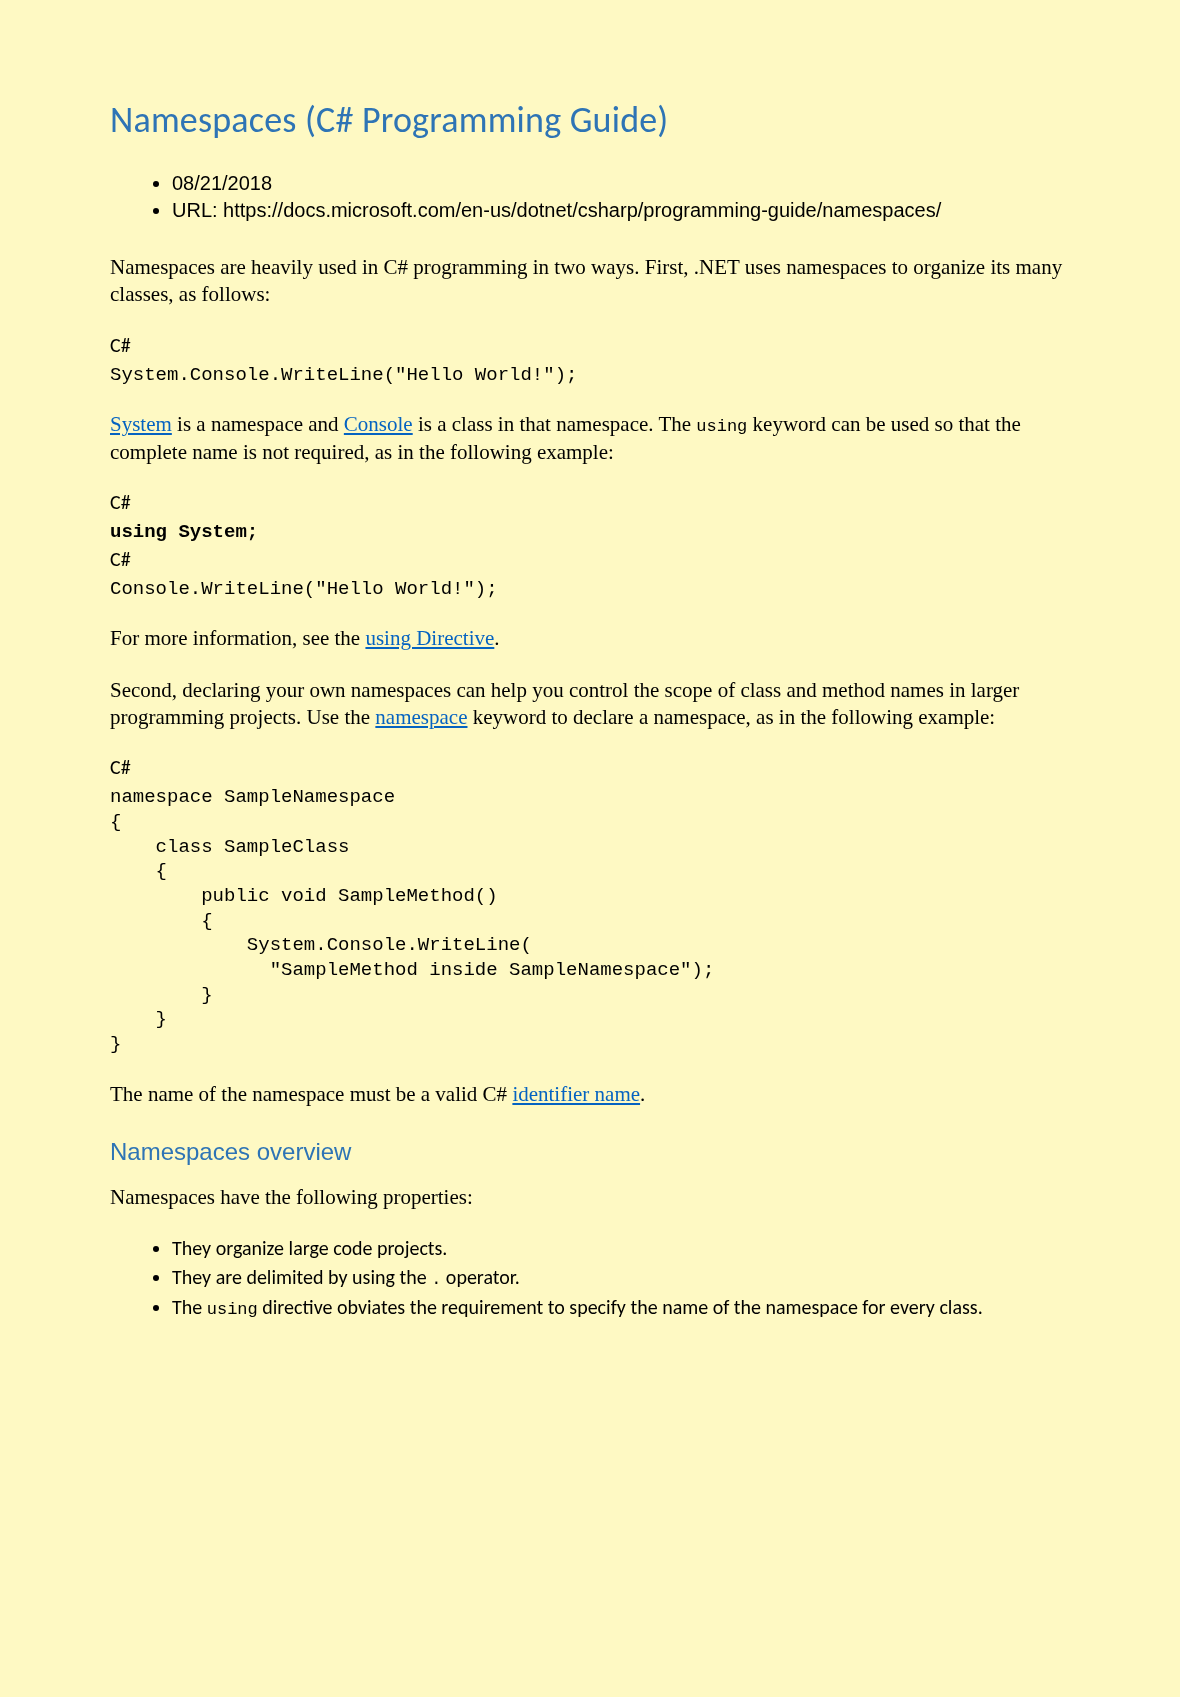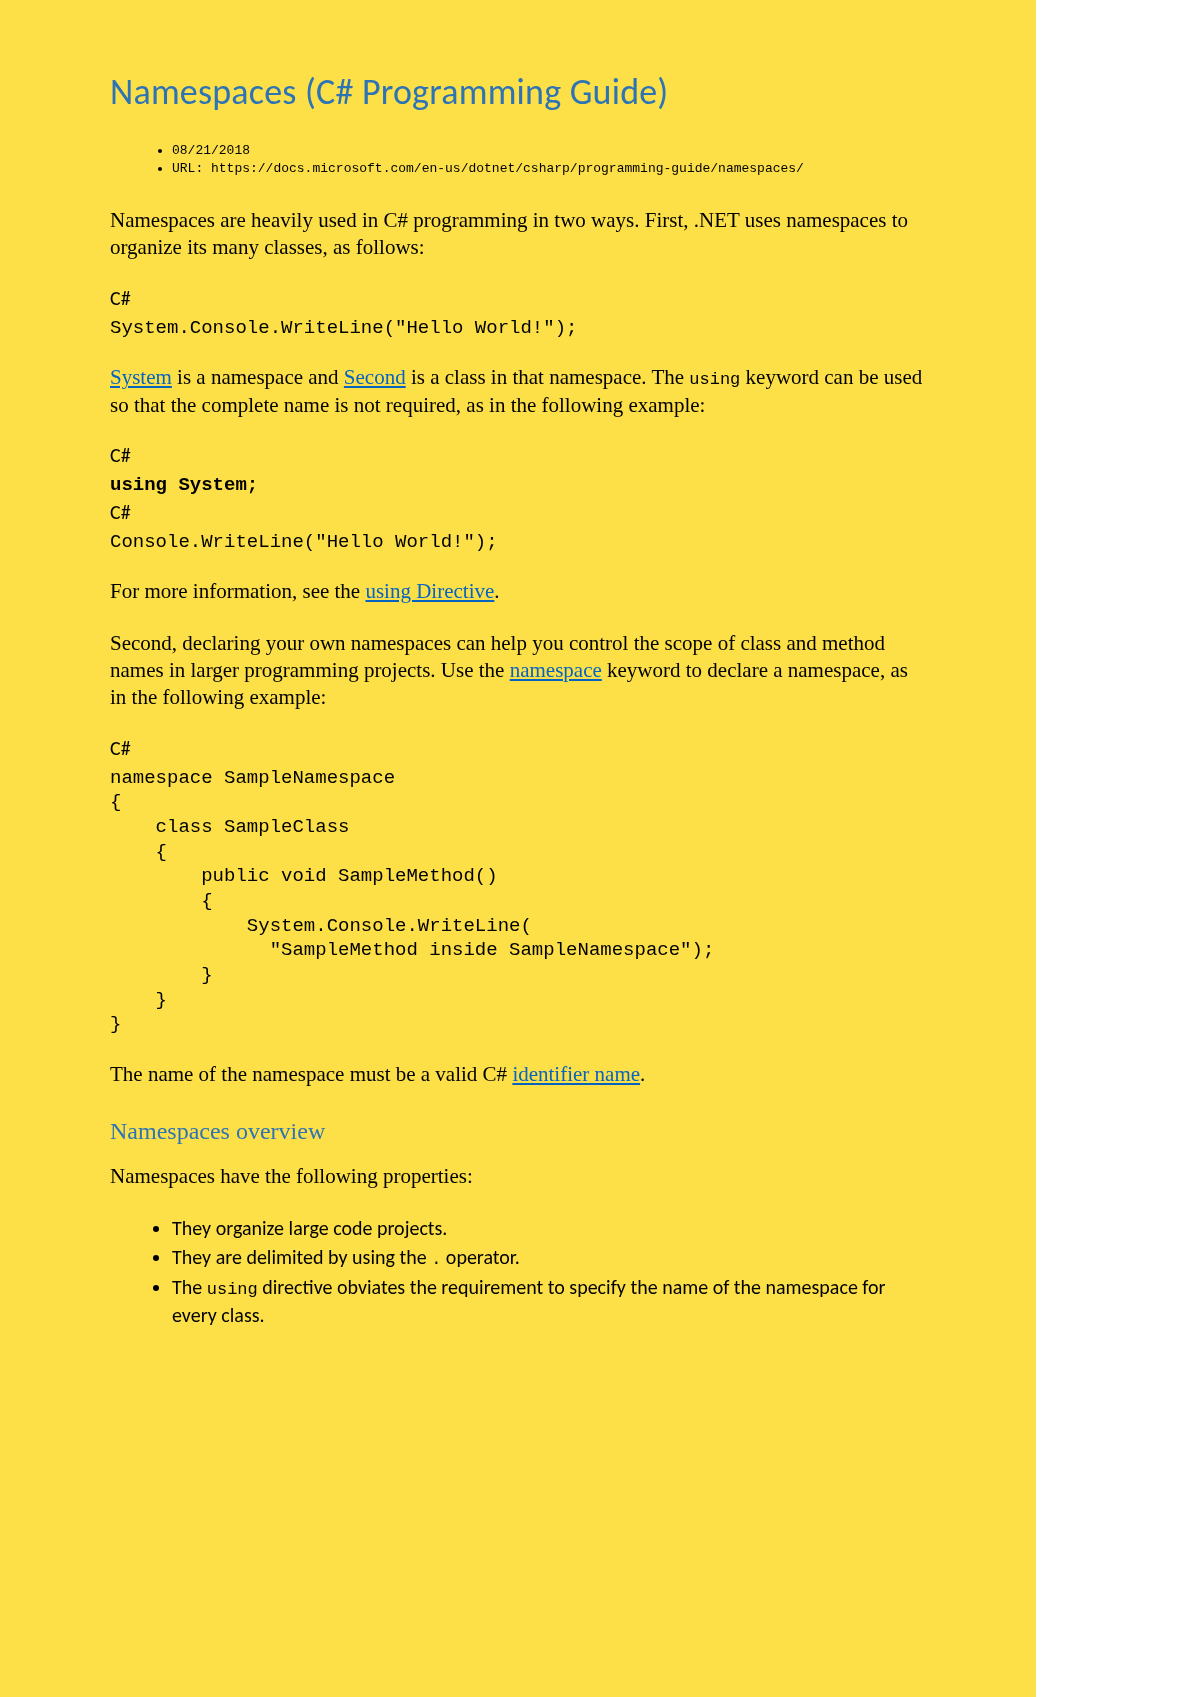--- a/index.html
+++ b/index.html
@@ -3,37 +3,37 @@
 <meta charset="utf-8">
 <style>
   body {
     margin: 0;
     padding: 0;
     background: #ffffff;
     font-family: "Times New Roman", Times, serif;
     color: #000;
   }
   .page {
-    width: 1036px;
+    width: 1180px;
     min-height: 1697px;
-    padding: 70px 110px 100px 110px;
+    padding: 98px 110px 100px 110px;
     box-sizing: border-box;
-    background: #fde047;
+    background: #fef9c3;
   }
   h1.title {
     font-family: Calibri, "Segoe UI", Arial, sans-serif;
     font-weight: 400;
     color: #2E74B5;
     font-size: 36px;
     margin: 0 0 28px 0;
     letter-spacing: 0.2px;
   }
   ul.meta {
-    font-family: Liberation Mono, monospace;
-    font-size: 13px;
+    font-family: Liberation Sans, sans-serif;
+    font-size: 20px;
     margin: 0 0 30px 0;
     padding-left: 62px;
     list-style: disc;
     line-height: 1.35;
   }
   p.body {
     font-size: 21px;
     line-height: 1.3;
     margin: 0 0 24px 0;
   }
@@ -55,21 +55,21 @@
   }
   a.link {
     color: #0563C1;
     text-decoration: underline;
   }
   code.inline {
     font-family: "Courier New", Courier, monospace;
     font-size: 17px;
   }
   h2.section {
-    font-family: Liberation Serif, serif;
+    font-family: Liberation Sans, sans-serif;
     font-weight: 400;
     color: #2E74B5;
     font-size: 24px;
     margin: 30px 0 18px 0;
   }
   ul.props {
     font-family: Calibri, "Segoe UI", Arial, sans-serif;
     font-size: 20px;
     padding-left: 62px;
     list-style: disc;
@@ -89,21 +89,21 @@
     <li>08/21/2018</li>
     <li>URL: https://docs.microsoft.com/en-us/dotnet/csharp/programming-guide/namespaces/</li>
   </ul>
 
   <p class="body">Namespaces are heavily used in C# programming in two ways. First, .NET uses namespaces to organize its many classes, as follows:</p>
 
   <div class="lang-label">C#</div>
   <pre class="code">System.Console.WriteLine("Hello World!");</pre>
 
   <p class="body">
-    <a class="link">System</a><span> is a namespace and </span><a class="link">Second</a><span> is a class in that namespace. The </span><code class="inline">using</code><span> keyword can be used so that the complete name is not required, as in the following example:</span>
+    <a class="link">System</a><span> is a namespace and </span><a class="link">Console</a><span> is a class in that namespace. The </span><code class="inline">using</code><span> keyword can be used so that the complete name is not required, as in the following example:</span>
   </p>
 
   <div class="lang-label">C#</div>
   <pre class="code tight">using System;</pre>
   <div class="lang-label">C#</div>
   <pre class="code">Console.WriteLine("Hello World!");</pre>
 
   <p class="body">
     <span>For more information, see the </span><a class="link">using Directive</a><span>.</span>
   </p>

